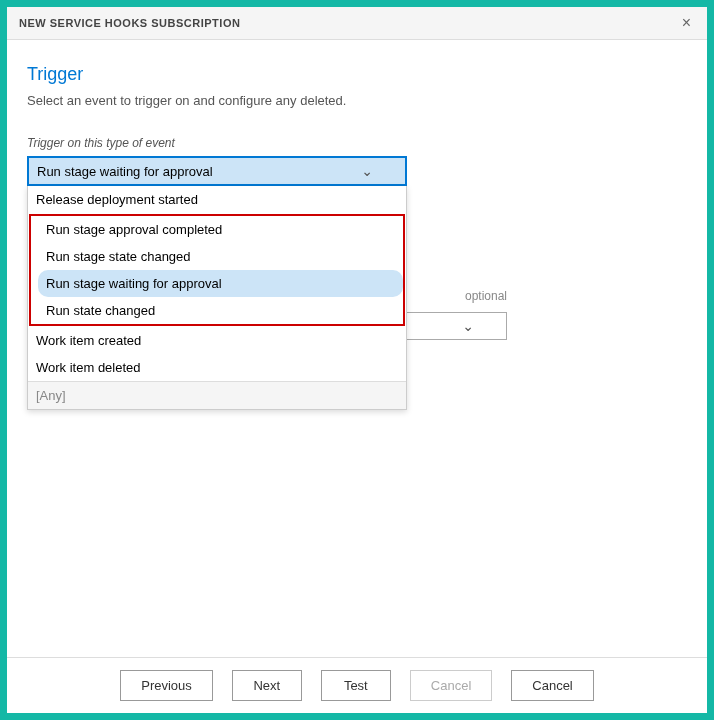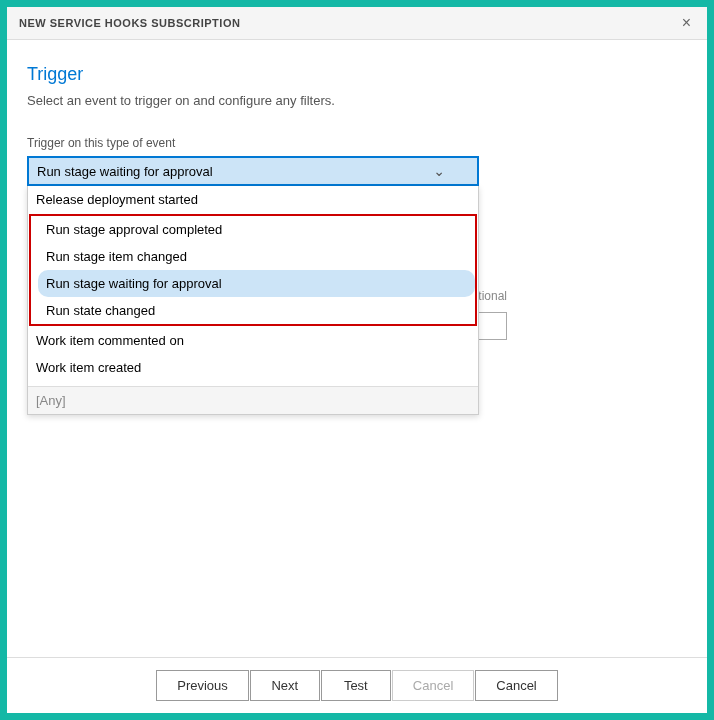--- a/index.html
+++ b/index.html
@@ -60,24 +60,25 @@
     }
     .page-subtitle {
       font-size: 13px;
       color: #555;
       margin-bottom: 28px;
     }
     .field-label {
       font-size: 12px;
       color: #555;
       margin-bottom: 6px;
+      font-style: italic;
     }
     .dropdown-container {
       position: relative;
-      width: 452px;
+      width: 380px;
     }
     .dropdown-selected {
       width: 100%;
       padding: 5px 32px 5px 8px;
       border: 2px solid #0078d4;
       background: #cce4f7;
       font-size: 13px;
       color: #000;
       cursor: pointer;
       display: flex;
@@ -169,21 +170,21 @@
       display: flex;
       align-items: center;
       justify-content: space-between;
     }
     .dialog-footer {
       border-top: 1px solid #ddd;
       padding: 12px 20px;
       display: flex;
       align-items: center;
       justify-content: center;
-      gap: 1px;
+      gap: 19px;
       background: #fff;
     }
     .footer-btn {
       padding: 7px 20px;
       font-size: 13px;
       border: 1px solid #999;
       background: #fff;
       color: #333;
       cursor: pointer;
       min-width: 70px;
@@ -204,43 +205,42 @@
 
 <div class="dialog">
 
   <div class="dialog-header">
     <span class="dialog-header-title">NEW SERVICE HOOKS SUBSCRIPTION</span>
     <button class="close-btn">×</button>
   </div>
 
   <div class="dialog-body">
     <div class="page-title">Trigger</div>
-    <div class="page-subtitle">Select an event to trigger on and configure any filters.</div>
+    <div class="page-subtitle">Select an event to trigger on and configure any deleted.</div>
 
     <div class="field-label">Trigger on this type of event</div>
 
     <div class="dropdown-container">
       <div class="dropdown-selected">
         <span>Run stage waiting for approval</span>
         <span class="dropdown-arrow">⌄</span>
       </div>
 
       <div class="dropdown-list-wrapper">
         <div class="dropdown-scrollable">
 
           <div class="dropdown-item">Release deployment started</div>
 
           <div class="red-outline-group">
             <div class="dropdown-item">Run stage approval completed</div>
-            <div class="dropdown-item">Run stage item changed</div>
+            <div class="dropdown-item">Run stage state changed</div>
             <div class="dropdown-item selected">Run stage waiting for approval</div>
             <div class="dropdown-item">Run state changed</div>
           </div>
 
-          <div class="dropdown-item">Work item commented on</div>
           <div class="dropdown-item">Work item created</div>
           <div class="dropdown-item">Work item deleted</div>
         </div>
 
         <div class="any-label">[Any]</div>
       </div>
     </div>
 
     <div class="section-gap"></div>
     <div class="section-gap"></div>

